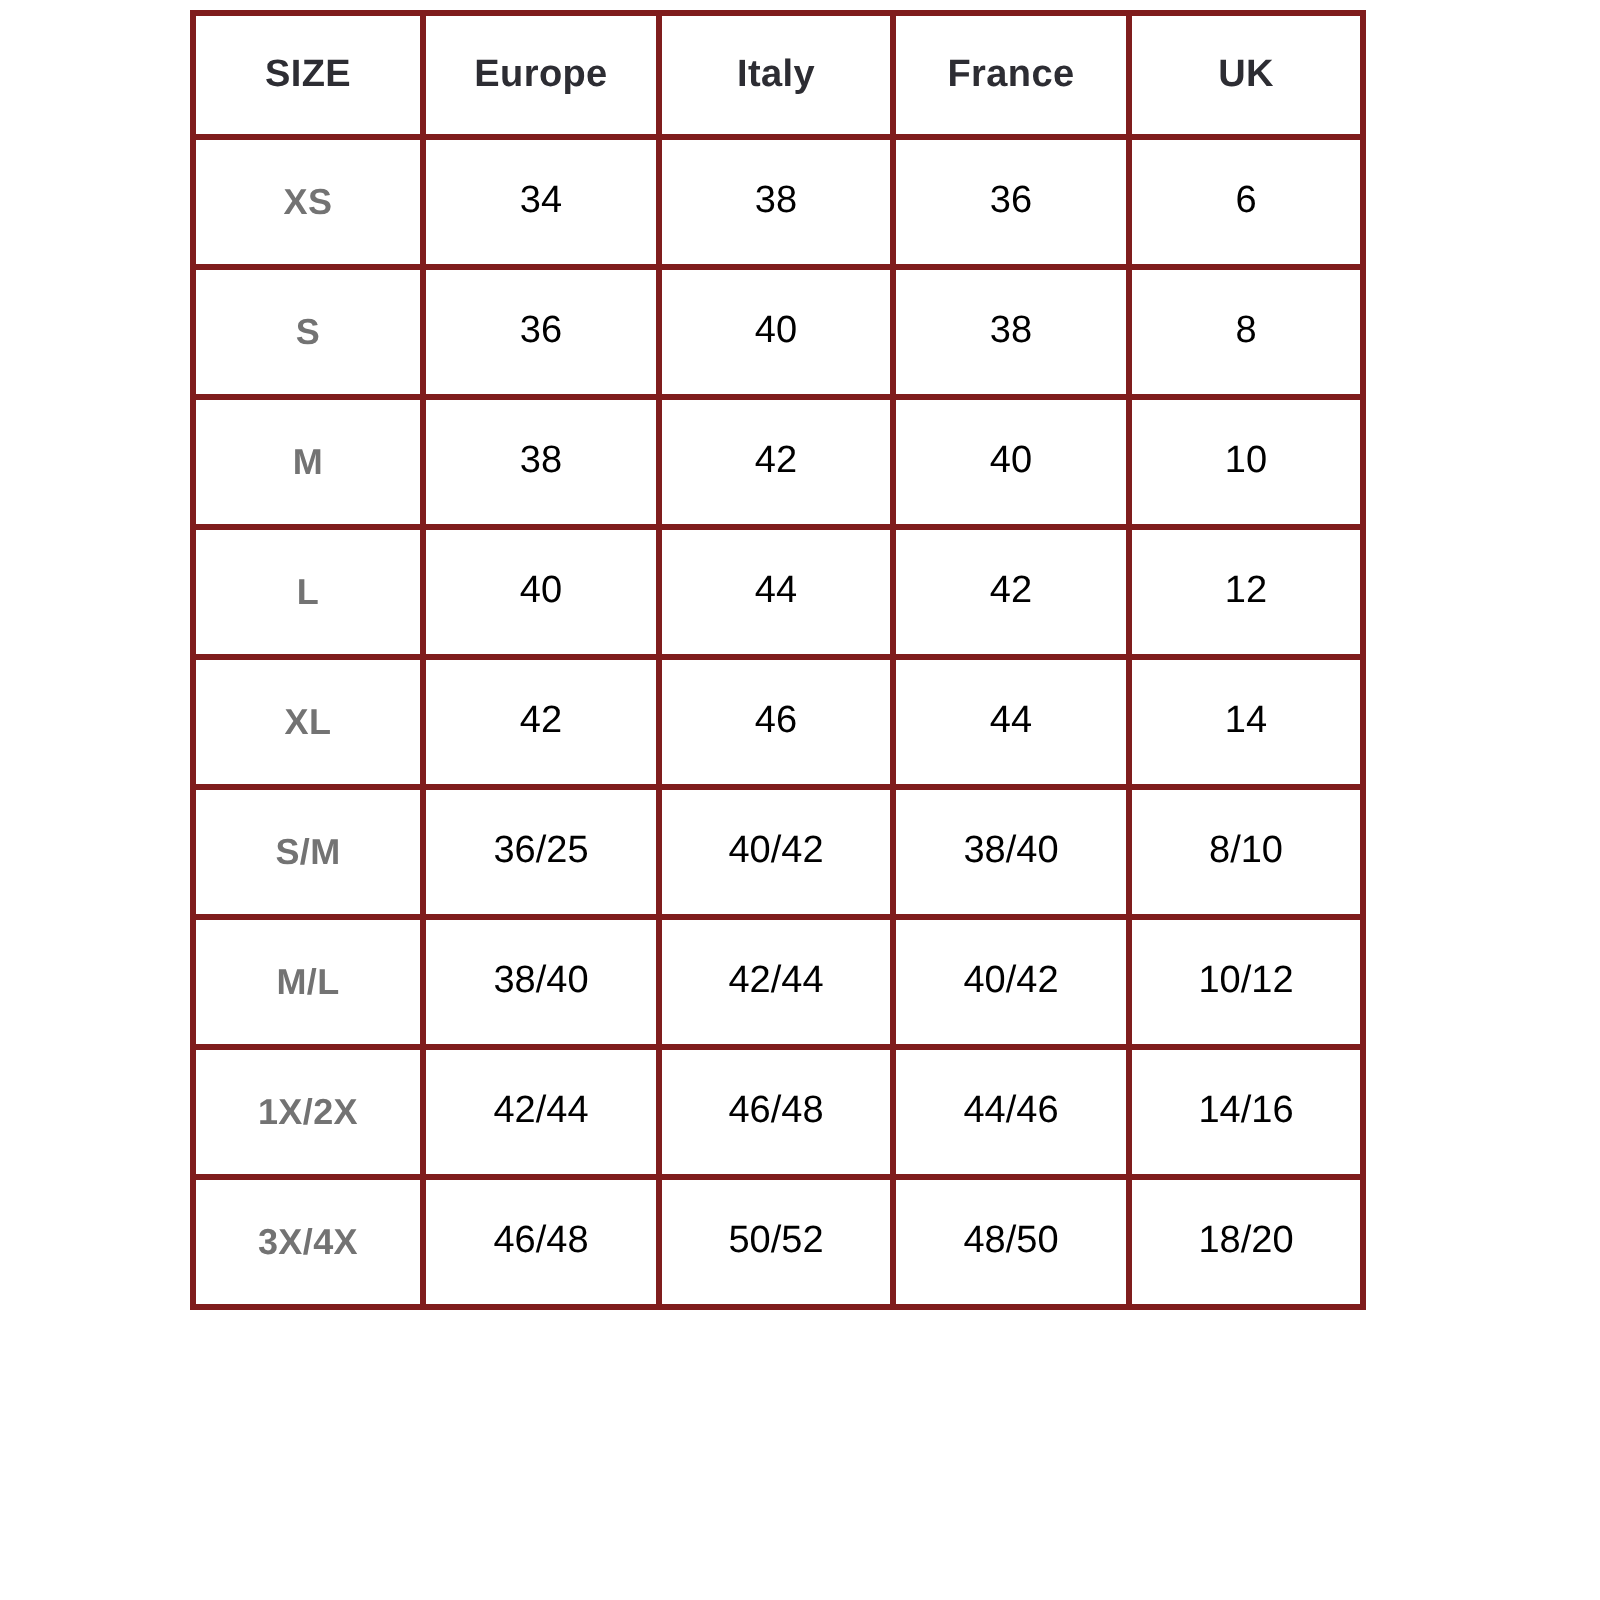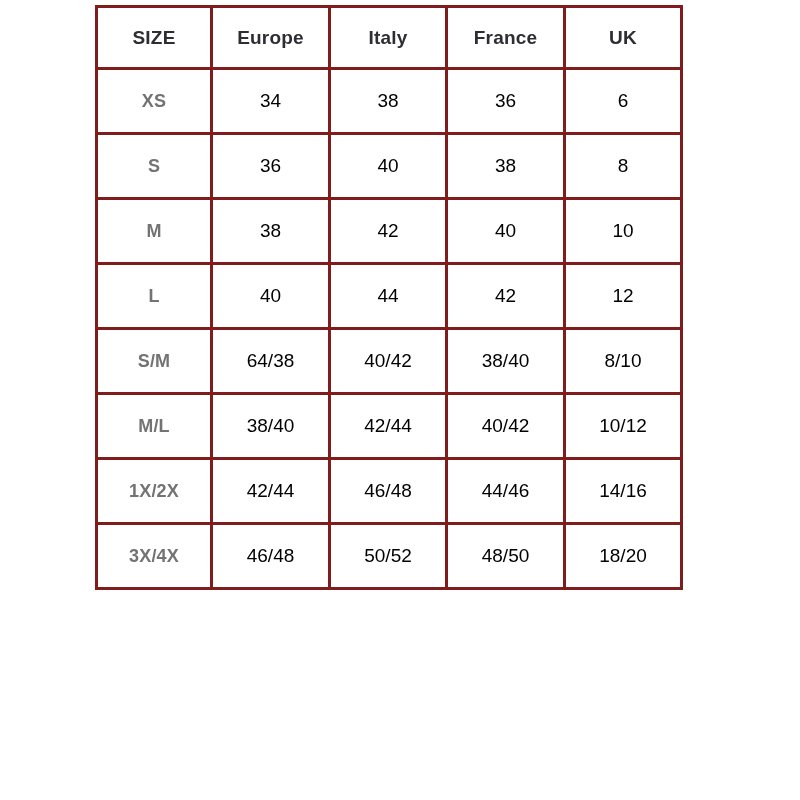--- a/index.html
+++ b/index.html
@@ -109,22 +109,29 @@
           <td>10</td>
         </tr>
         <tr>
           <td class="rowlabel">L</td>
           <td>40</td>
           <td>44</td>
           <td>42</td>
           <td>12</td>
         </tr>
         <tr>
+          <td class="rowlabel">XL</td>
+          <td>42</td>
+          <td>46</td>
+          <td>44</td>
+          <td>14</td>
+        </tr>
+        <tr>
           <td class="rowlabel">S/M</td>
-          <td>64/38</td>
+          <td>36/25</td>
           <td>40/42</td>
           <td>38/40</td>
           <td>8/10</td>
         </tr>
         <tr>
           <td class="rowlabel">M/L</td>
           <td>38/40</td>
           <td>42/44</td>
           <td>40/42</td>
           <td>10/12</td>

